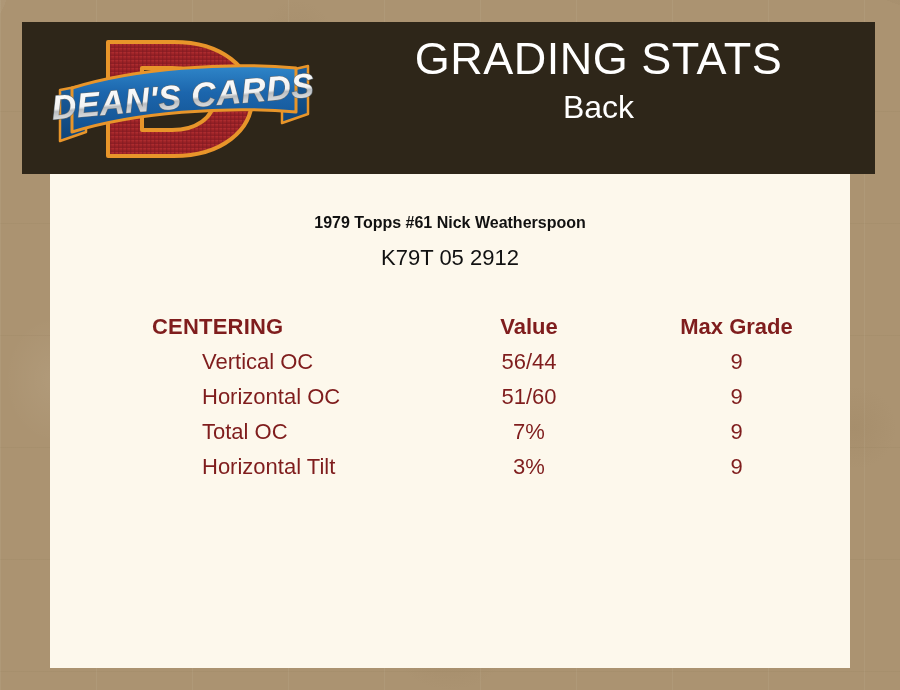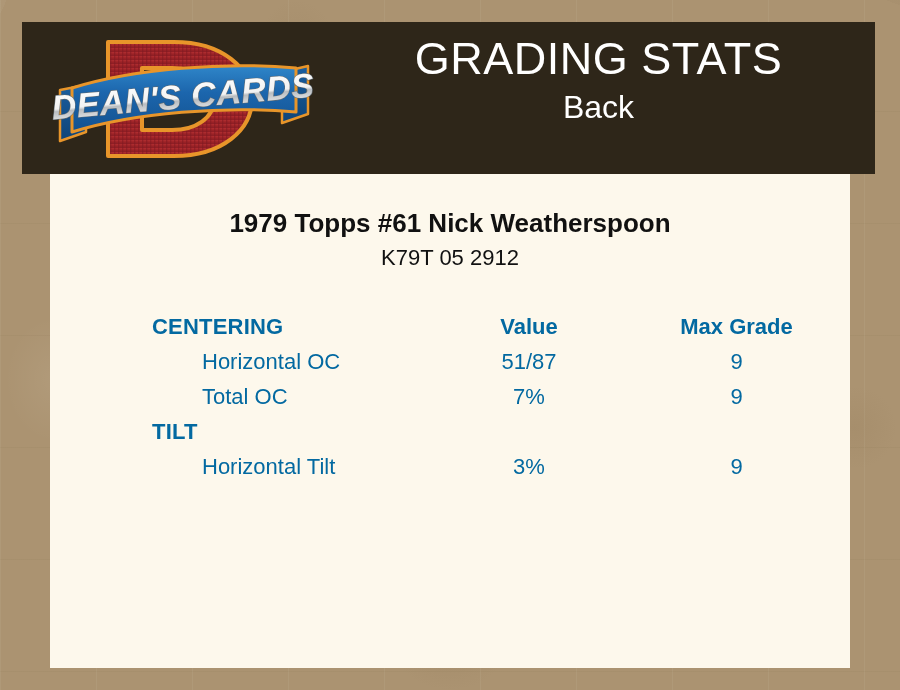--- a/index.html
+++ b/index.html
@@ -104,21 +104,21 @@
     z-index: 3;
   }
 
   
   #card-identity {
     text-align: center;
     padding-top: 34px;
   }
   #card-title {
     color: #111111;
-    font-size: 26px;
+    font-size: 16px;
     font-weight: bold;
     line-height: 30px;
   }
   #card-lot {
     color: #111111;
     font-size: 22px;
     line-height: 30px;
     margin-top: 5px;
   }
 
@@ -127,21 +127,21 @@
     margin: 36px 0 0 0;
     width: 800px;
     border-collapse: collapse;
   }
   #stats-table col.col-label { width: 395px; }
   #stats-table col.col-value { width: 180px; }
   #stats-table col.col-grade { width: 225px; }
 
   #stats-table th, #stats-table td {
     padding: 0;
-    color: #0369a1;
+    color: #7f1d1d;
     font-size: 22px;
     line-height: 35px;
     vertical-align: baseline;
   }
 
   .th-section {
     text-align: left;
     padding-left: 102px !important;
     font-weight: bold;
     font-size: 22px;
@@ -253,35 +253,35 @@
     </colgroup>
     <thead>
       <tr>
         <th class="th-section">CENTERING</th>
         <th class="th-value">Value</th>
         <th class="th-grade">Max Grade</th>
       </tr>
     </thead>
     <tbody id="stats-body">
         <tr>
+          <td class="cell-label">Vertical OC</td>
+          <td class="cell-value">56/44</td>
+          <td class="cell-grade">9</td>
+        </tr>
+        <tr>
           <td class="cell-label">Horizontal OC</td>
-          <td class="cell-value">51/87</td>
+          <td class="cell-value">51/60</td>
           <td class="cell-grade">9</td>
         </tr>
         <tr>
           <td class="cell-label">Total OC</td>
           <td class="cell-value">7%</td>
           <td class="cell-grade">9</td>
         </tr>
         <tr>
-          <td class="cell-section">TILT</td>
-          <td></td>
-          <td></td>
-        </tr>
-        <tr>
           <td class="cell-label">Horizontal Tilt</td>
           <td class="cell-value">3%</td>
           <td class="cell-grade">9</td>
         </tr>
       </tbody>
   </table>
 
 </div>
 
 </body></html>

